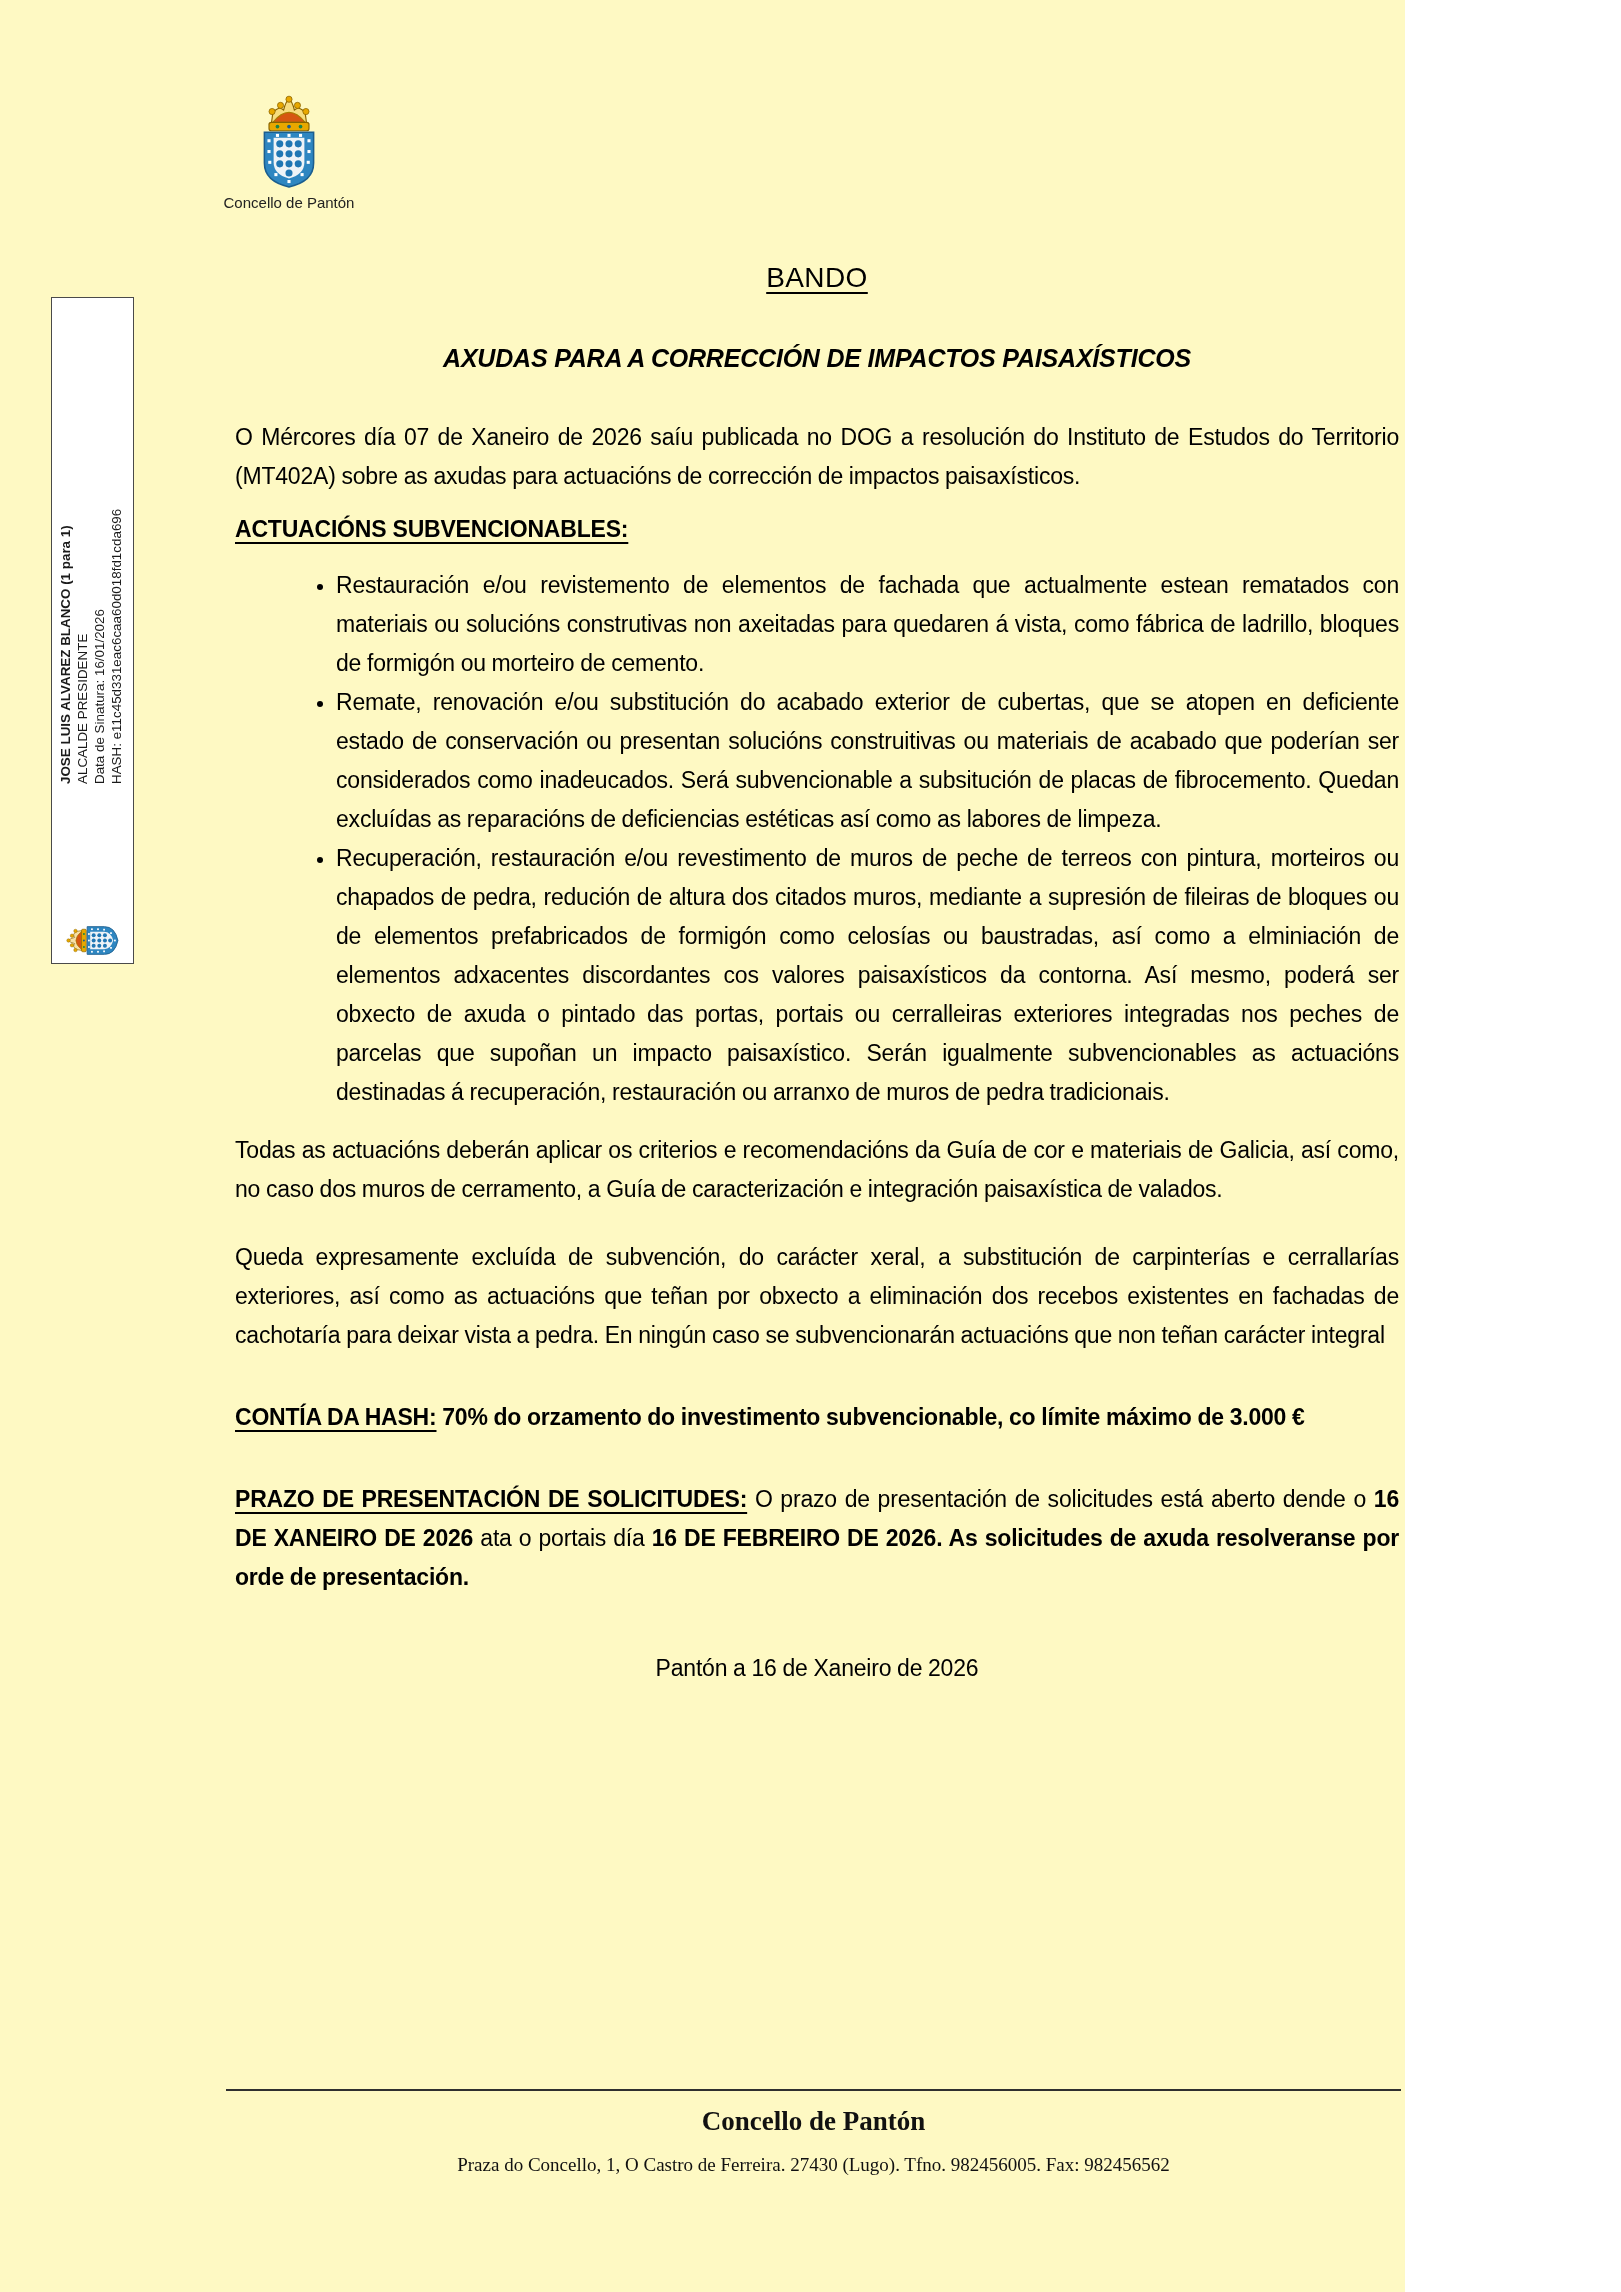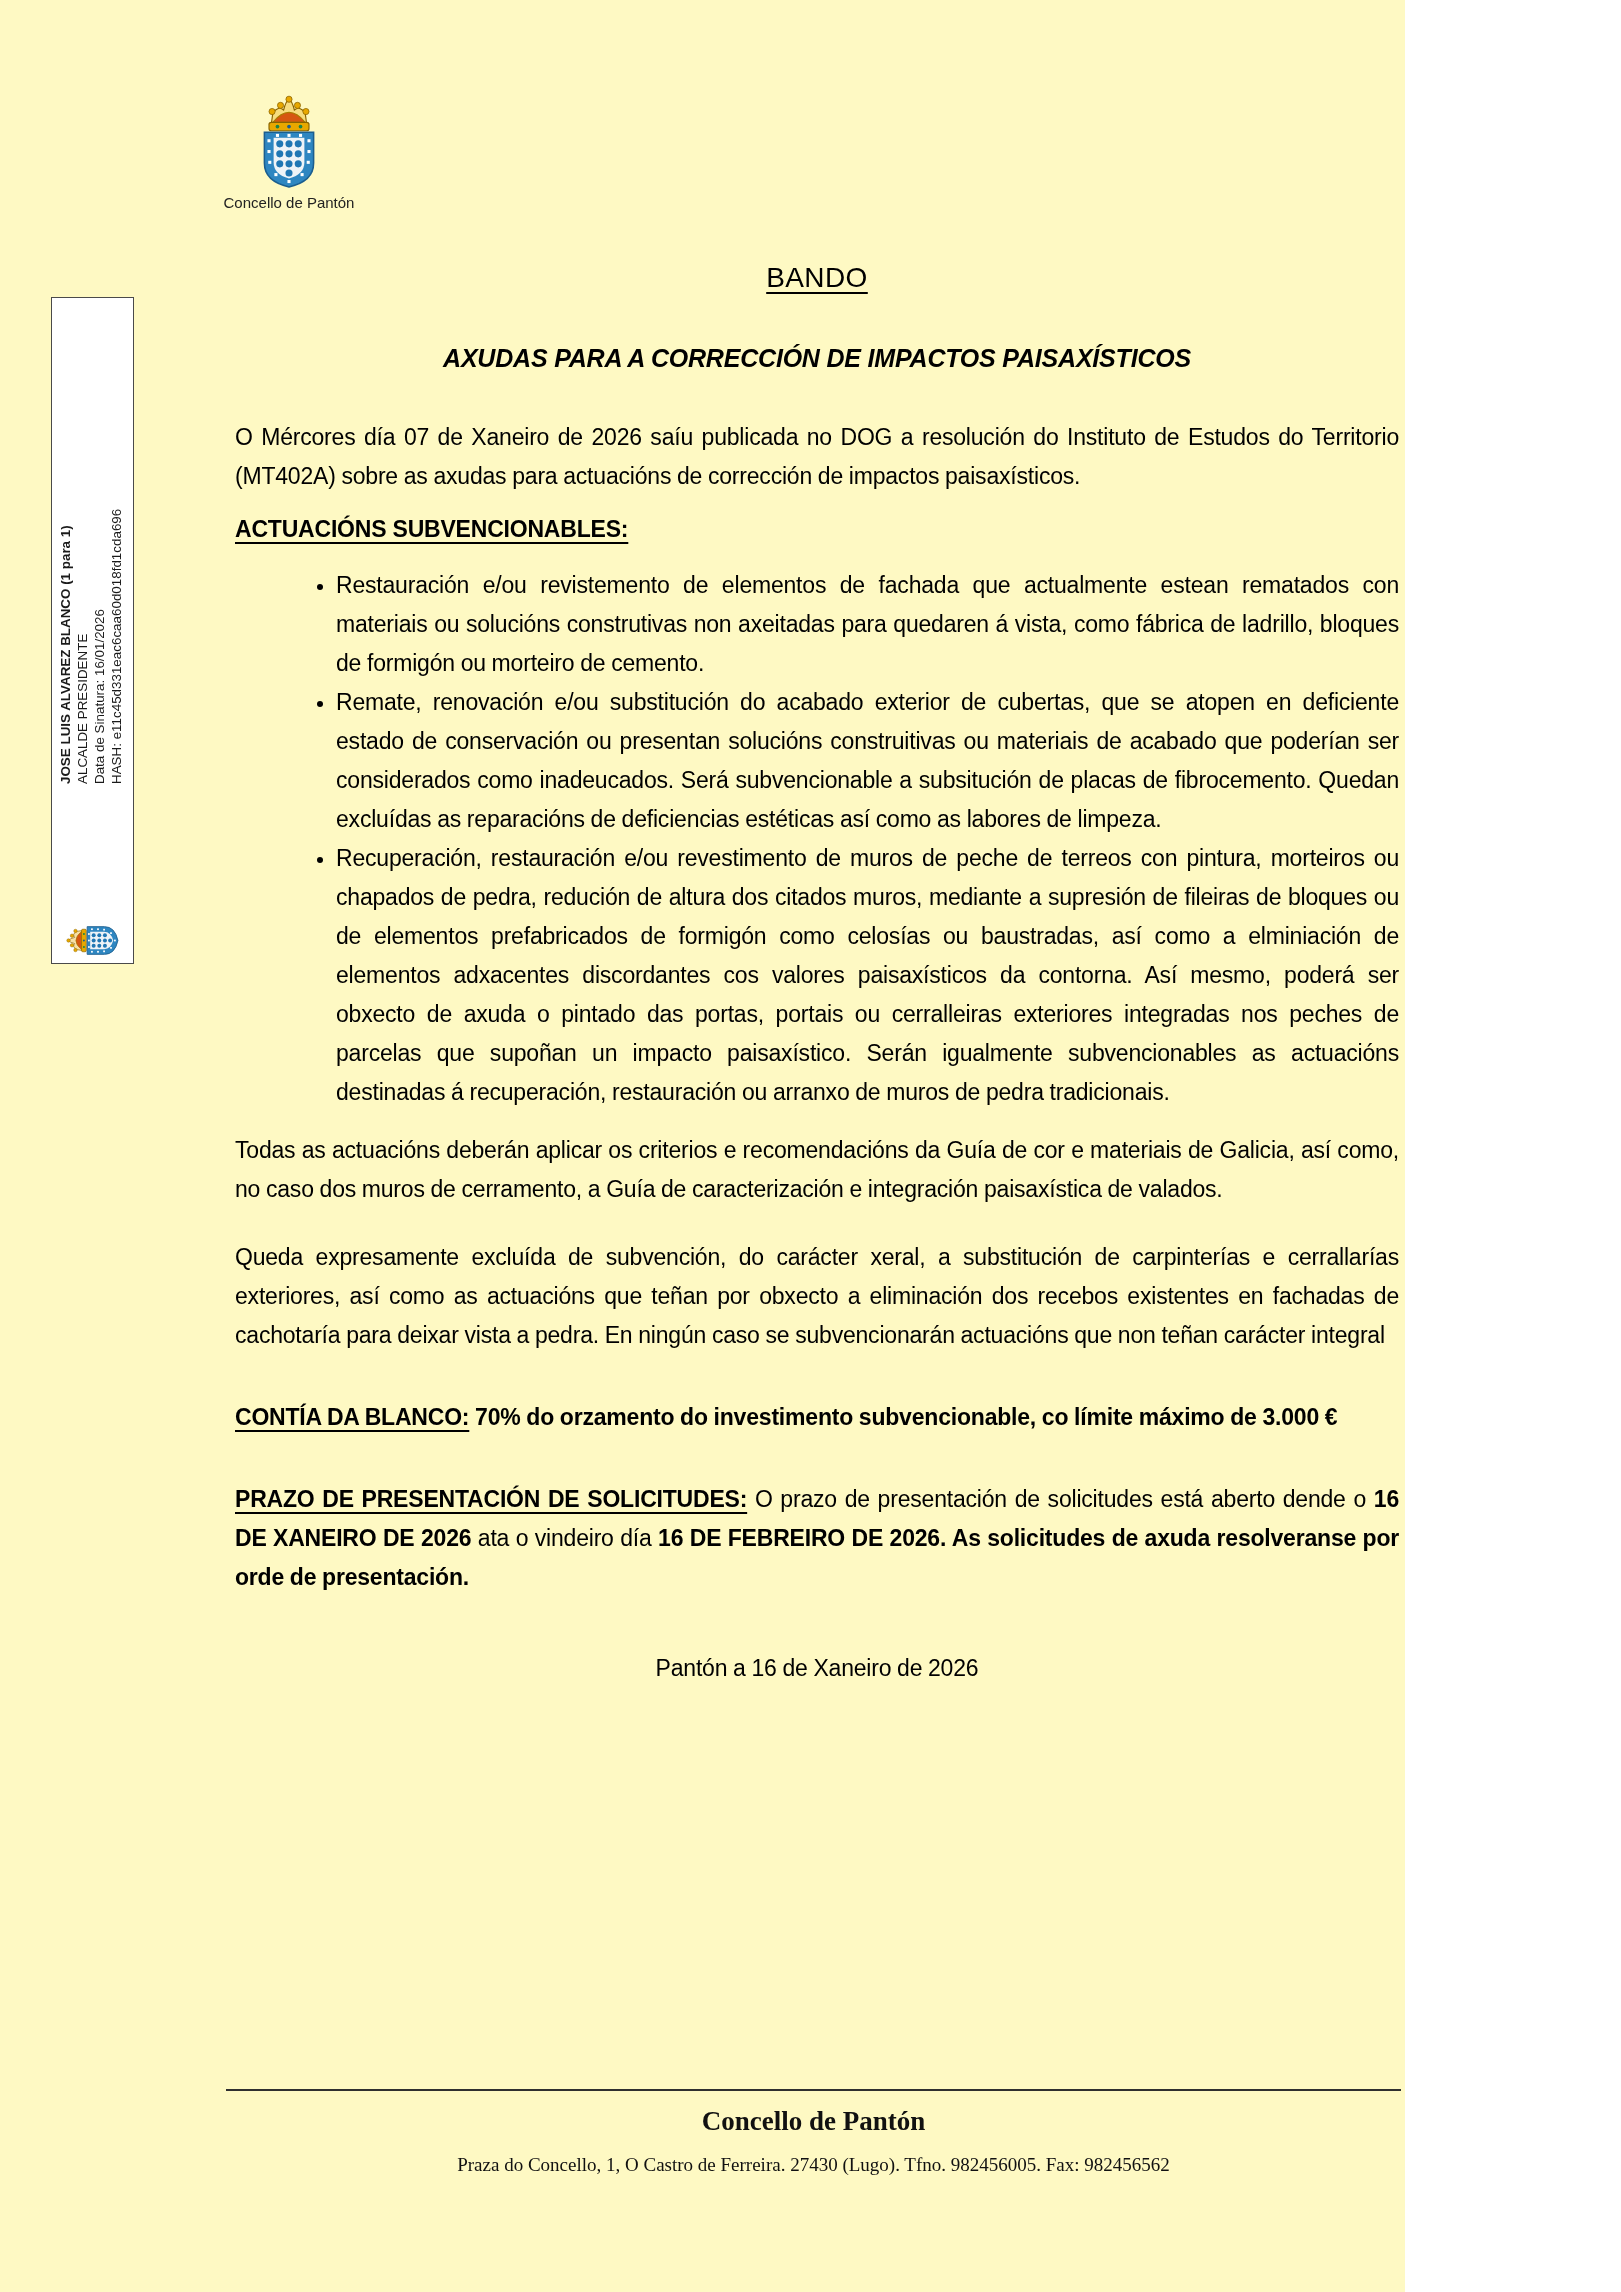--- a/index.html
+++ b/index.html
@@ -144,23 +144,23 @@
     <ul class="doc-list">
       <li>Restauración e/ou revistemento de elementos de fachada que actualmente estean rematados con materiais ou solucións construtivas non axeitadas para quedaren á vista, como fábrica de ladrillo, bloques de formigón ou morteiro de cemento.</li>
       <li>Remate, renovación e/ou substitución do acabado exterior de cubertas, que se atopen en deficiente estado de conservación ou presentan solucións construitivas ou materiais de acabado que poderían ser considerados como inadeucados. Será subvencionable a subsitución de placas de fibrocemento. Quedan excluídas as reparacións de deficiencias estéticas así como as labores de limpeza.</li>
       <li>Recuperación, restauración e/ou revestimento de muros de peche de terreos con pintura, morteiros ou chapados de pedra, redución de altura dos citados muros, mediante a supresión de fileiras de bloques ou de elementos prefabricados de formigón como celosías ou baustradas, así como a elminiación de elementos adxacentes discordantes cos valores paisaxísticos da contorna. Así mesmo, poderá ser obxecto de axuda o pintado das portas, portais ou cerralleiras exteriores integradas nos peches de parcelas que supoñan un impacto paisaxístico. Serán igualmente subvencionables as actuacións destinadas á recuperación, restauración ou arranxo de muros de pedra tradicionais.</li>
     </ul>
 
     <p style="margin-bottom:29px">Todas as actuacións deberán aplicar os criterios e recomendacións da Guía de cor e materiais de Galicia, así como, no caso dos muros de cerramento, a Guía de caracterización e integración paisaxística de valados.</p>
 
     <p class="gap-md">Queda expresamente excluída de subvención, do carácter xeral, a substitución de carpinterías e cerrallarías exteriores, así como as actuacións que teñan por obxecto a eliminación dos recebos existentes en fachadas de cachotaría para deixar vista a pedra. En ningún caso se subvencionarán actuacións que non teñan carácter integral</p>
 
-    <p class="gap-md"><span class="bu">CONTÍA DA BLANCO:</span><span class="bold"> 70% do orzamento do investimento subvencionable, co límite máximo de 3.000 €</span></p>
-
-    <p class="gap-lg"><span class="bu">PRAZO DE PRESENTACIÓN DE SOLICITUDES:</span><span> O prazo de presentación de solicitudes está aberto dende o </span><span class="bold">16 DE XANEIRO DE 2026</span><span> ata o vindeiro día </span><span class="bold">16 DE FEBREIRO DE 2026. As solicitudes de axuda resolveranse por orde de presentación.</span></p>
+    <p class="gap-md"><span class="bu">CONTÍA DA HASH:</span><span class="bold"> 70% do orzamento do investimento subvencionable, co límite máximo de 3.000 €</span></p>
+
+    <p class="gap-lg"><span class="bu">PRAZO DE PRESENTACIÓN DE SOLICITUDES:</span><span> O prazo de presentación de solicitudes está aberto dende o </span><span class="bold">16 DE XANEIRO DE 2026</span><span> ata o portais día </span><span class="bold">16 DE FEBREIRO DE 2026. As solicitudes de axuda resolveranse por orde de presentación.</span></p>
 
 
     <p class="center mb0">Pantón a 16 de Xaneiro de 2026</p>
   </div>
 
   <div class="vtext right-margin-text">
     <div>Cod. Validación: 9WSYHAQ3Z9Y5TXQPFQZ2ZZCN5</div>
     <div>Corrección: https://panton.sedelectronica.gal/</div>
     <div>Documento asinado electronicamente desde a plataforma xestiona esPublico | Páxina 1 a 1</div>
   </div>

